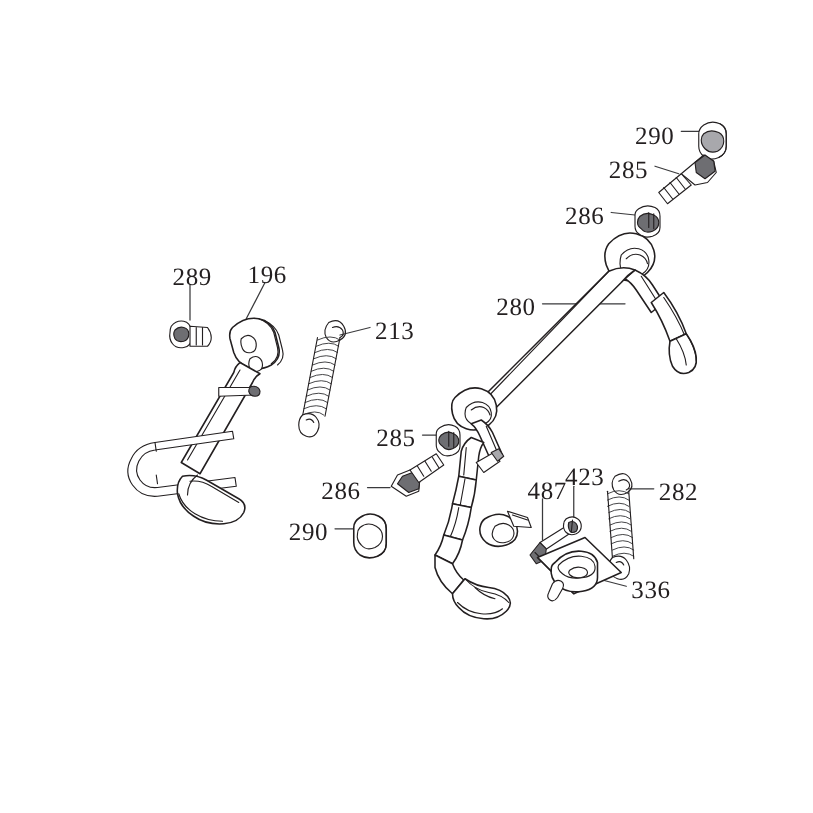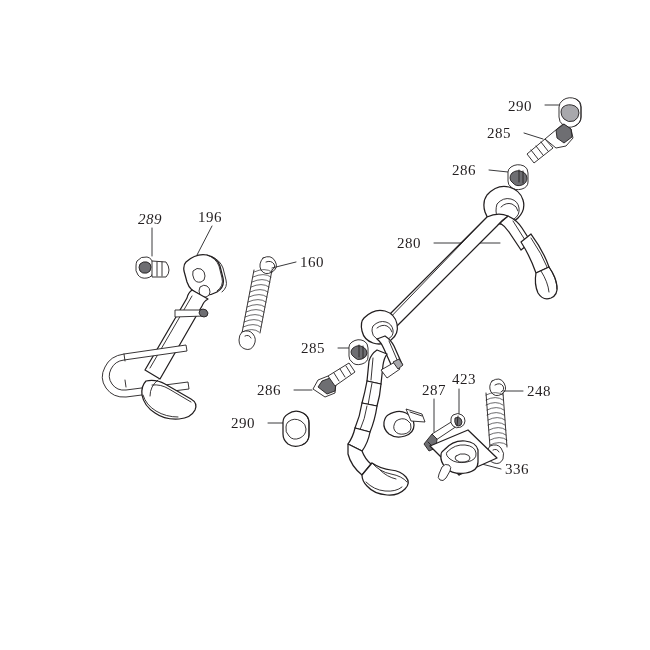--- a/index.html
+++ b/index.html
@@ -63,21 +63,21 @@
   }
   .leader {
     fill: none;
     stroke: #3a3a3c;
     stroke-width: 1;
     stroke-linecap: round;
   }
   .lbl {
     position: absolute;
     font-family: "Liberation Serif", serif;
-    font-size: 15px;
+    font-size: 20px;
     color: #231f20;
     letter-spacing: 0.5px;
     white-space: nowrap;
     line-height: 1;
   }
 </style>
 </head>
 <body>
 
 <div id="diagram-root">
@@ -299,25 +299,25 @@
       <path class="ln-thin" d="M456,456 q4,-3 9,-2 q5,1 5,4 q0,3 -5,4 q-6,1 -9,-2 q-2,-2 0,-4 z"></path>
 
       <path class="fill-w-thin" d="M442,467 q3,-4 7,-2 q3,2 1,6 l-4,7 q-3,4 -6,2 q-3,-2 -1,-6 z"></path>
     </g>
 
   </svg>
 
   <div class="lbl" style="left:508px; top:99px;">290</div>
   <div class="lbl" style="left:487px; top:126px;">285</div>
   <div class="lbl" style="left:452px; top:163px;">286</div>
-  <div class="lbl" style="left:138px; top:212px;font-style:italic;">289</div>
+  <div class="lbl" style="left:138px; top:212px;">289</div>
   <div class="lbl" style="left:198px; top:210px;">196</div>
   <div class="lbl" style="left:397px; top:236px;">280</div>
-  <div class="lbl" style="left:300px; top:255px;">160</div>
+  <div class="lbl" style="left:300px; top:255px;">213</div>
   <div class="lbl" style="left:301px; top:341px;">285</div>
   <div class="lbl" style="left:257px; top:383px;">286</div>
   <div class="lbl" style="left:231px; top:416px;">290</div>
-  <div class="lbl" style="left:422px; top:383px;">287</div>
+  <div class="lbl" style="left:422px; top:383px;">487</div>
   <div class="lbl" style="left:452px; top:372px;">423</div>
-  <div class="lbl" style="left:527px; top:384px;">248</div>
+  <div class="lbl" style="left:527px; top:384px;">282</div>
   <div class="lbl" style="left:505px; top:462px;">336</div>
 
 </div>
 
 </body></html>

